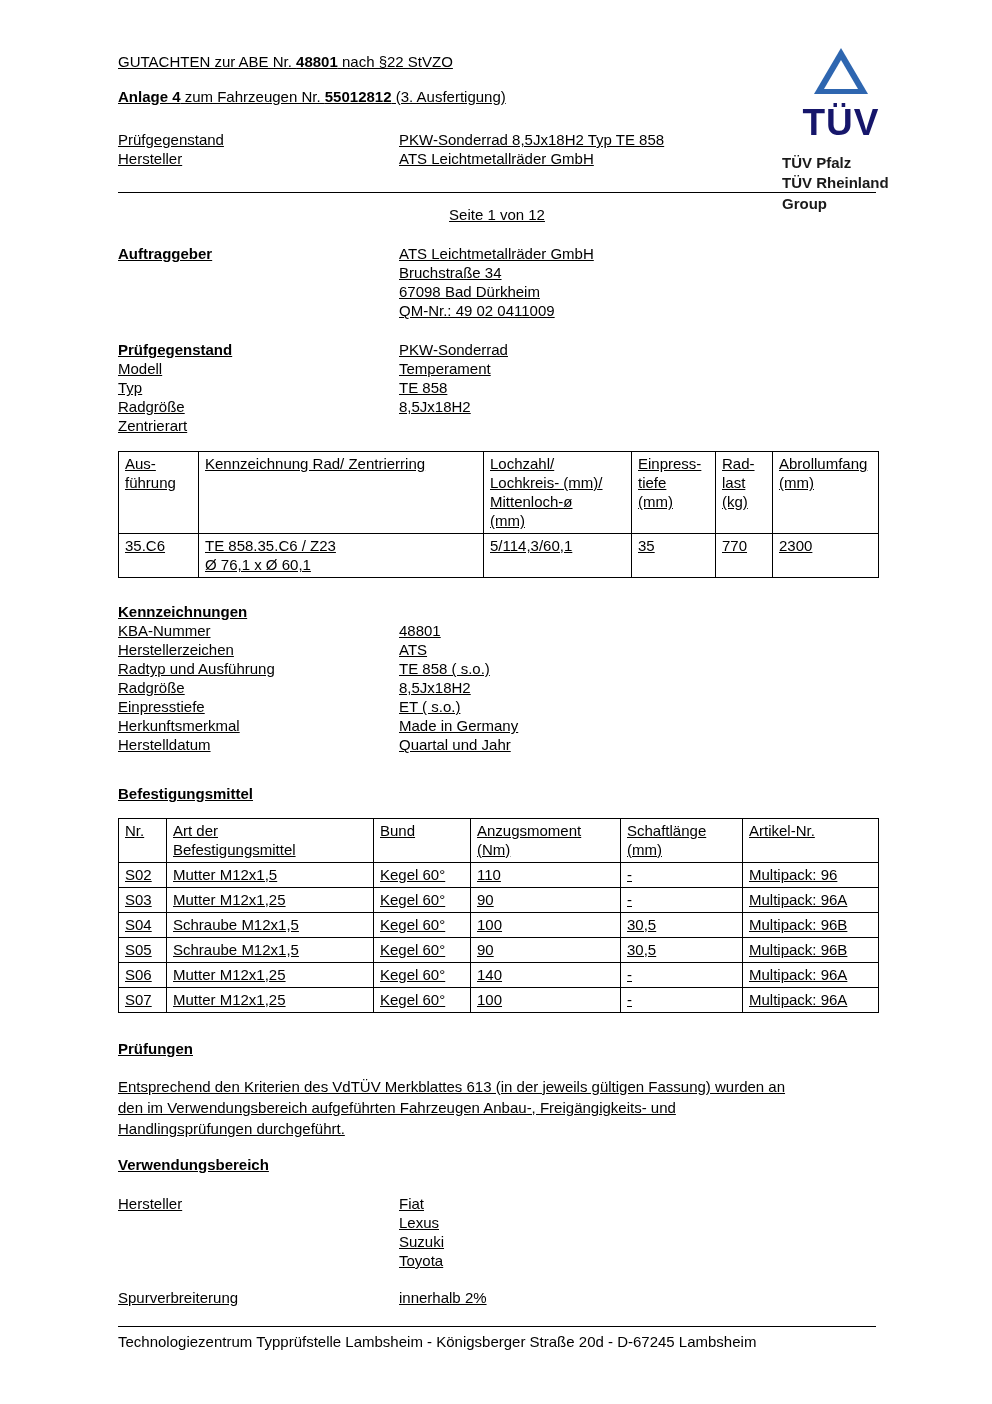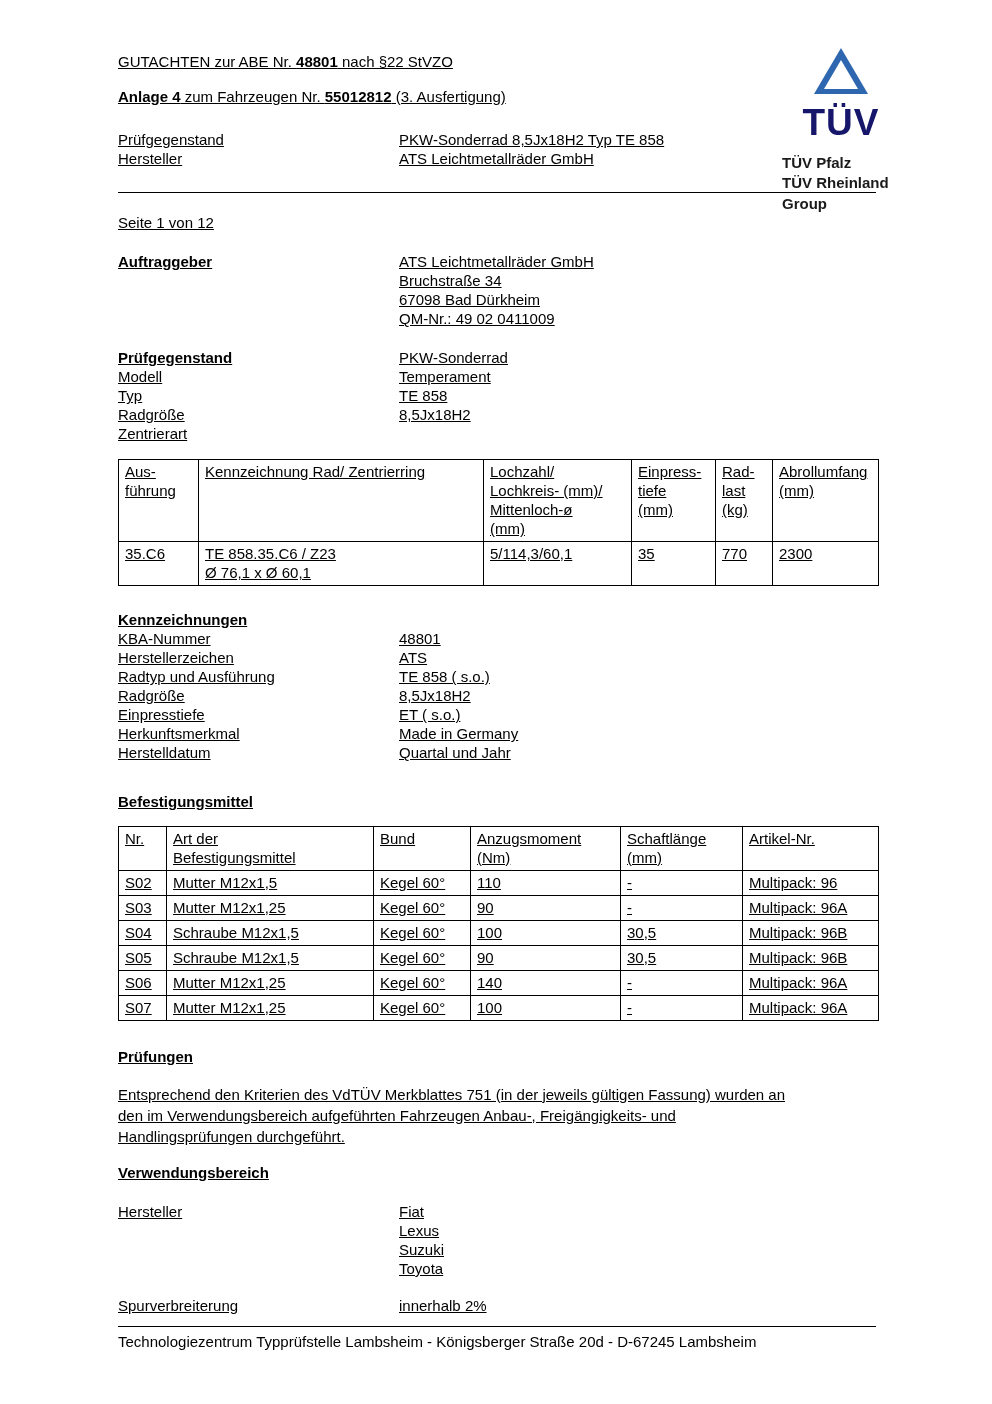--- a/index.html
+++ b/index.html
@@ -6,21 +6,21 @@
   .page{position:relative;width:992px;height:1404px;background:#fff;color:#000;
         font-family:"Liberation Sans","DejaVu Sans",sans-serif;font-size:15px;line-height:1.28;overflow:hidden;}
   .content{position:absolute;left:118px;top:52px;width:758px;text-decoration:underline;}
   b{font-weight:bold;}
   .kv{display:flex;}
   .kv .k{width:237px;flex:0 0 237px;}
   .kv .v{flex:1;margin-left:44px;}
   .lines div{line-height:19px;}
   .kvline{line-height:19px;}
   .rule{border:none;border-top:1px solid #000;margin:24px 0 0 0;}
-  .pageno{text-align:left;margin-top:20px;}
+  .pageno{text-align:center;margin-top:12px;}
   .mt20{margin-top:20px;}
   .mt16{margin-top:16px;}
   .heading{font-weight:bold;}
   table{border-collapse:collapse;width:100%;table-layout:fixed;}
   th,td{border:1px solid #000;padding:2px 6px 3px 6px;text-align:left;font-weight:normal;
         vertical-align:top;white-space:pre-line;line-height:19px;}
   .versions-table{margin-top:16px;padding-left:12px;}
   .versions-table col.c0{width:80px;} .versions-table col.c1{width:285px;}
   .versions-table col.c2{width:148px;} .versions-table col.c3{width:84px;}
   .versions-table col.c4{width:57px;} .versions-table col.c5{width:106px;}
@@ -252,21 +252,21 @@
           <td>Mutter M12x1,25</td>
           <td>Kegel 60°</td>
           <td>100</td>
           <td>-</td>
           <td>Multipack: 96A</td>
         </tr>
       </tbody>
     </table>
 
     <div class="heading tests-head">Prüfungen</div>
-    <div class="para">Entsprechend den Kriterien des VdTÜV Merkblattes 751 (in der jeweils gültigen Fassung) wurden an
+    <div class="para">Entsprechend den Kriterien des VdTÜV Merkblattes 613 (in der jeweils gültigen Fassung) wurden an
 den im Verwendungsbereich aufgeführten Fahrzeugen Anbau-, Freigängigkeits- und
 Handlingsprüfungen durchgeführt.</div>
 
     <div class="heading usage-head">Verwendungsbereich</div>
     <div class="kv usage-kv">
       <span class="k">Hersteller</span>
       <span class="v lines">
         <div>Fiat</div>
         <div>Lexus</div>
         <div>Suzuki</div>

